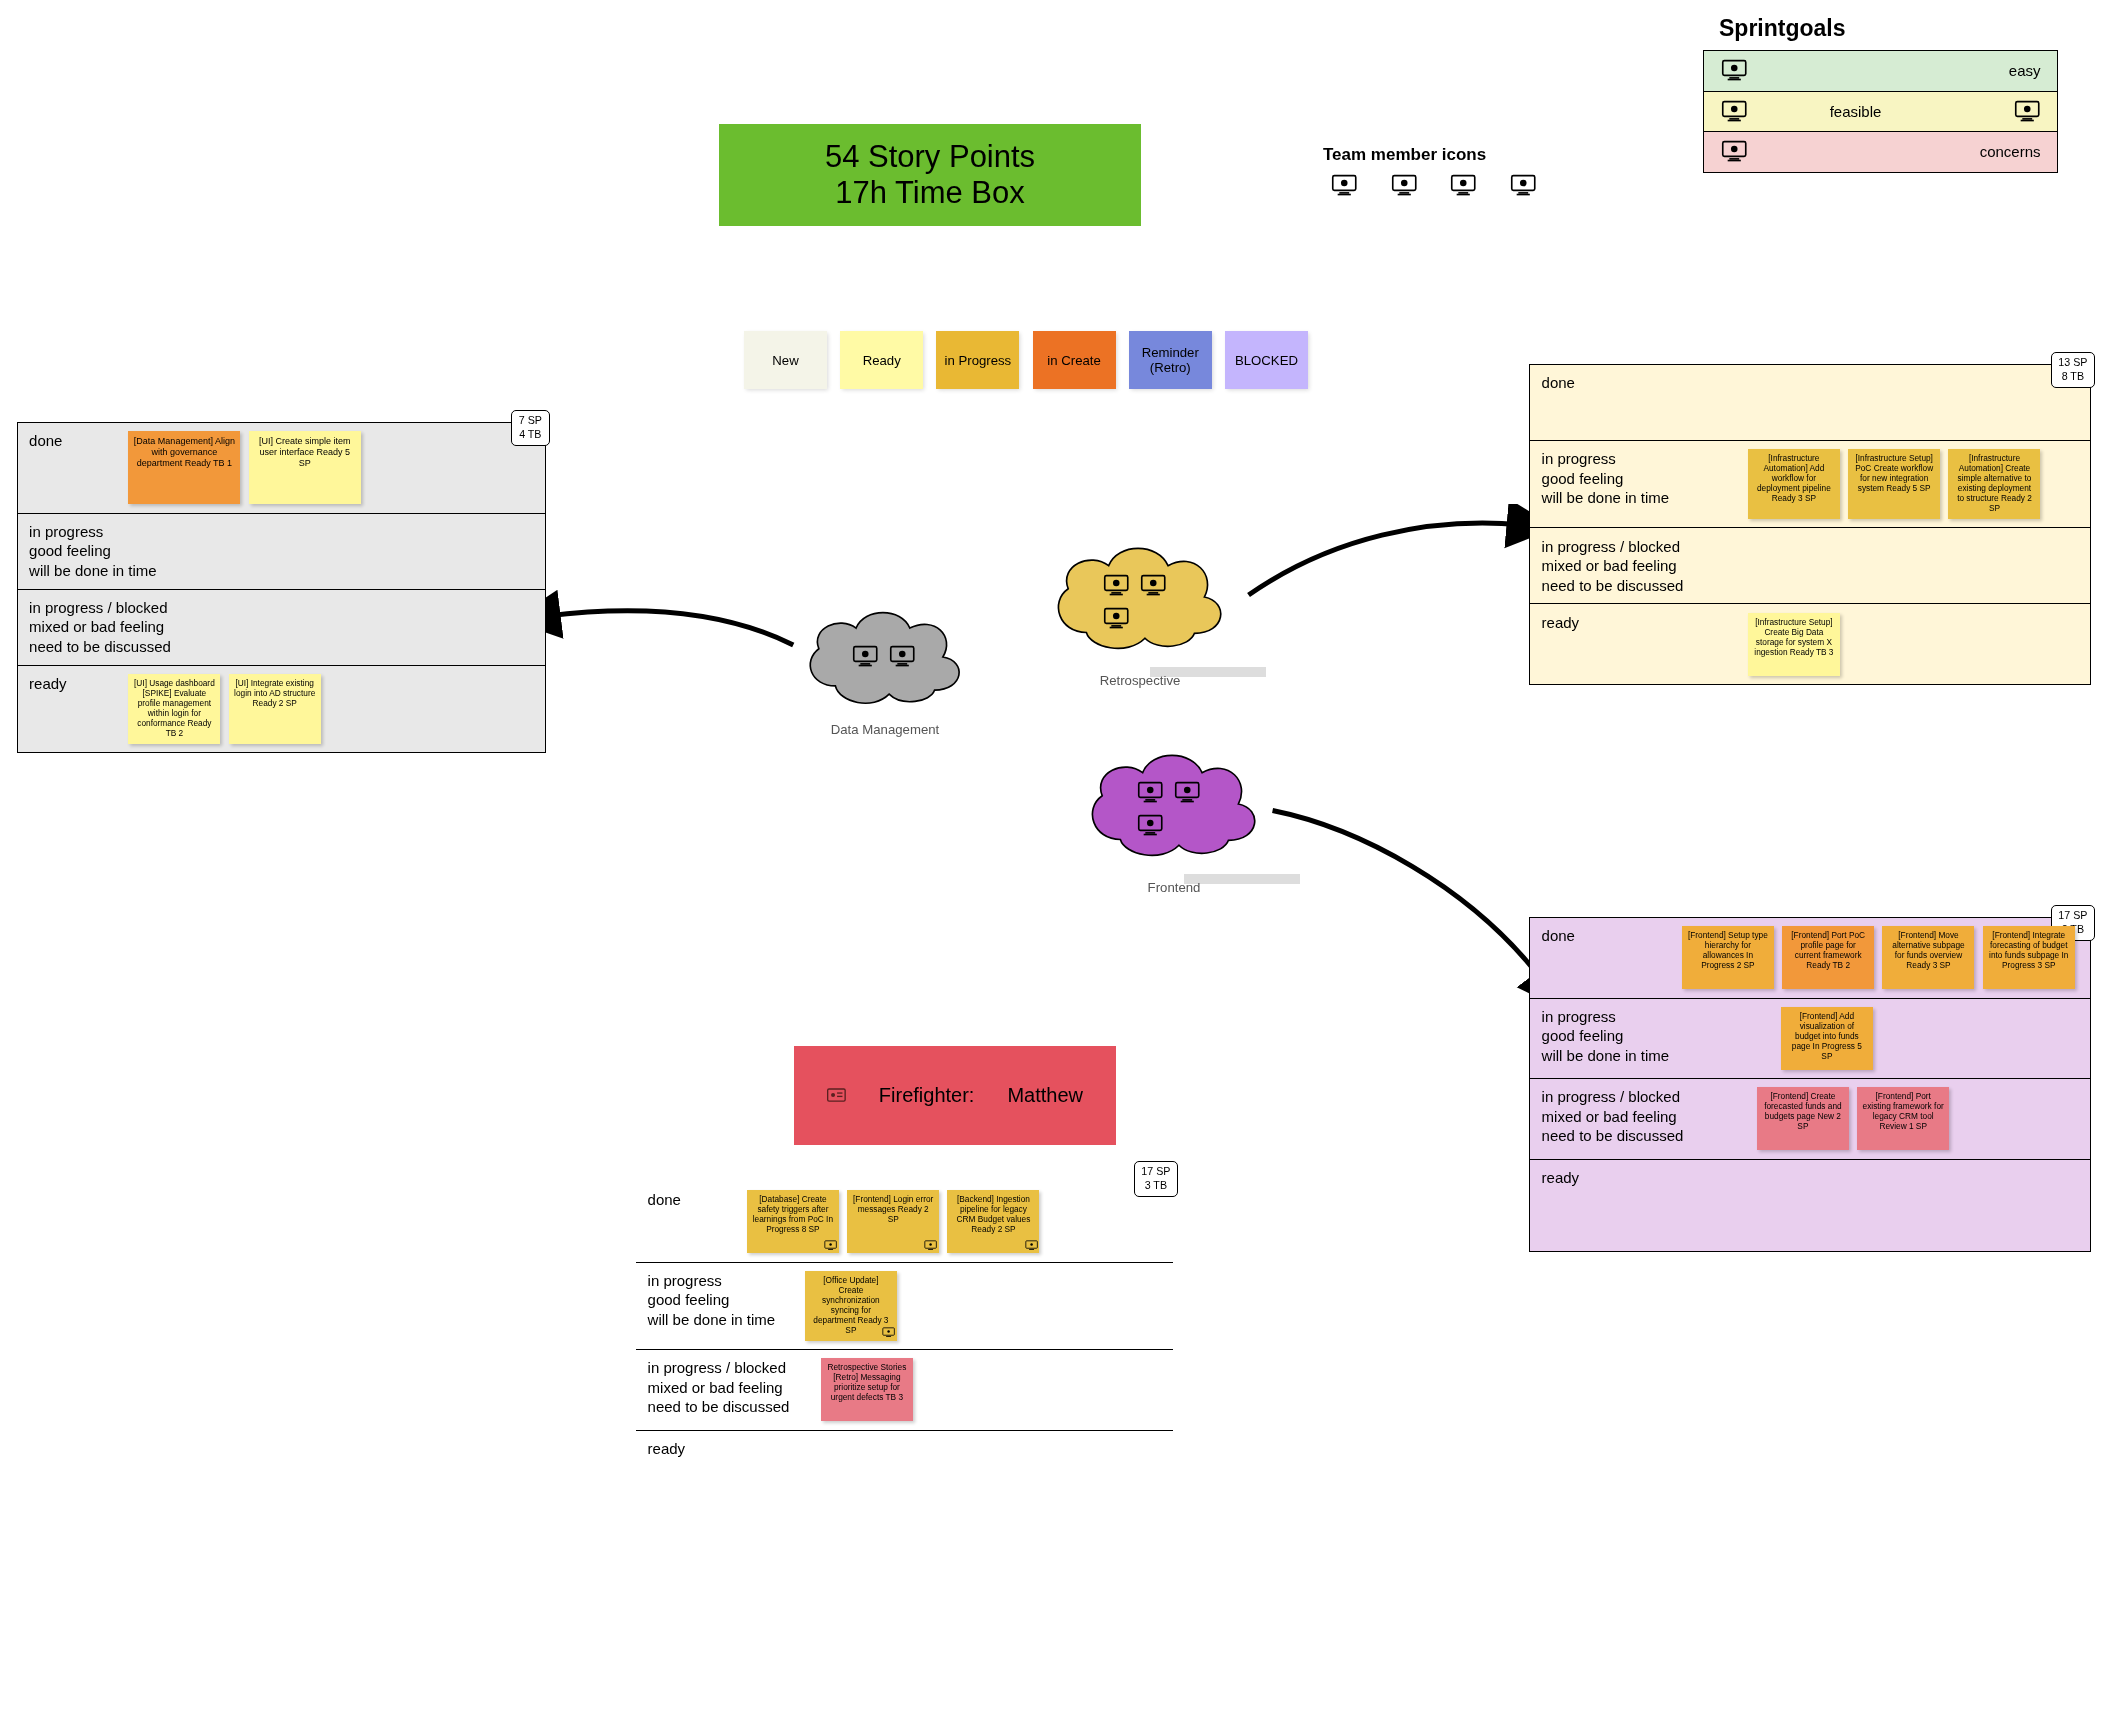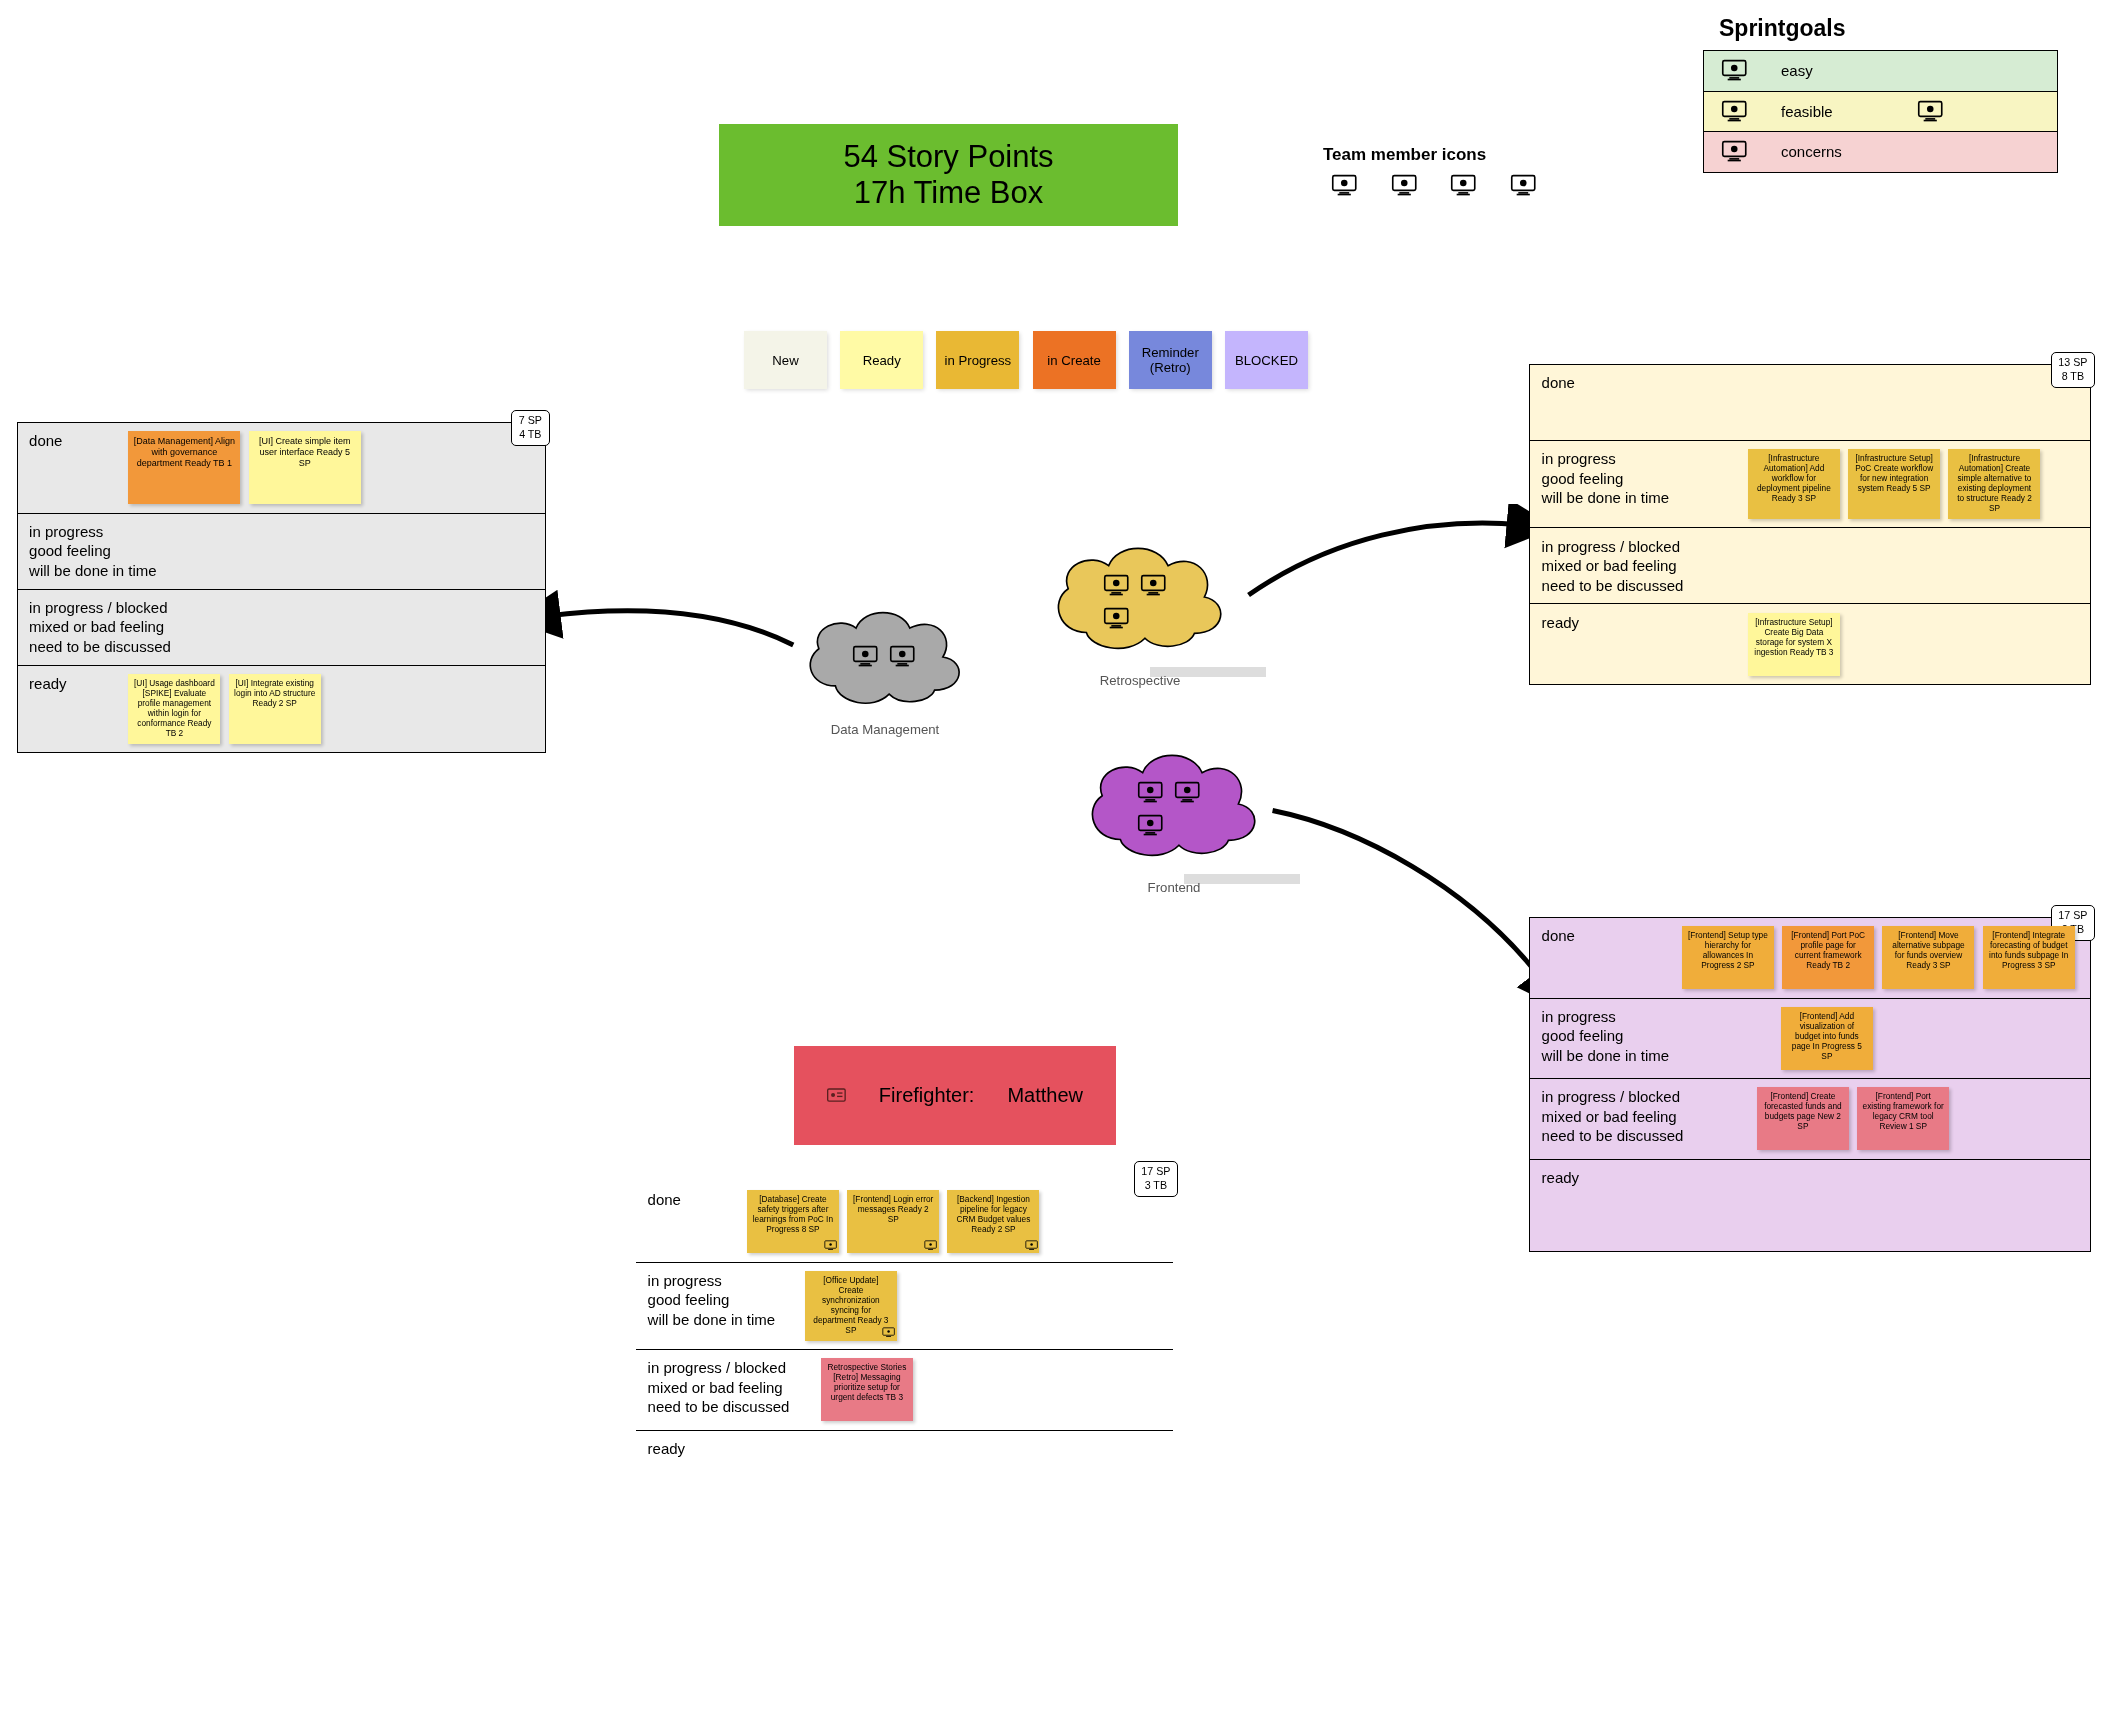--- a/index.html
+++ b/index.html
@@ -43,22 +43,23 @@
     }
     .sprintgoals-box {
       position: absolute;
       border: 1.7px solid #000;
     }
     .sg-row {
       border-bottom: 1.7px solid #000;
       padding: 8.3px 16.5px;
       display: flex;
       align-items: center;
-      gap: 34px;
+      gap: 21px;
       position: relative;
+      justify-content: space-between;
     }
     .sg-row:last-child { border-bottom: none; }
     .sg-easy { background: #d6ecd3; }
     .sg-feasible { background: #f8f5c2; }
     .sg-concerns { background: #f6d2d2; }
     .sg-label { font-size: 15px; }
     .legend-row {
       position: absolute;
       display: flex;
       gap: 13.2px;
@@ -190,21 +191,21 @@
       position: absolute;
       right: 1.7px;
       bottom: 1.7px;
       width: 13.2px;
       height: 11.6px;
     }
   </style>
 </head>
 <body>
 
-<div class="banner" style="left:719px; top:124px; width:459px;text-align:center;">
+<div class="banner" style="left:719px; top:124px; width:422px;text-align:center;">
   <div>54 Story Points</div>
   <div>17h Time Box</div>
 </div>
 
 <div class="team-label" style="left:1323px; top:145px;">Team member icons</div>
 <div class="team-icons" style="left:1331px; top:174px;">
   <span class="monitor-icon"><svg viewBox="0 0 32 28">
         <rect x="2" y="2" width="28" height="18" rx="2" fill="none" stroke="#000" stroke-width="2"></rect>
         <rect x="10" y="22" width="12" height="2" fill="#000"></rect>
         <rect x="8" y="24" width="16" height="2" fill="#000"></rect>

